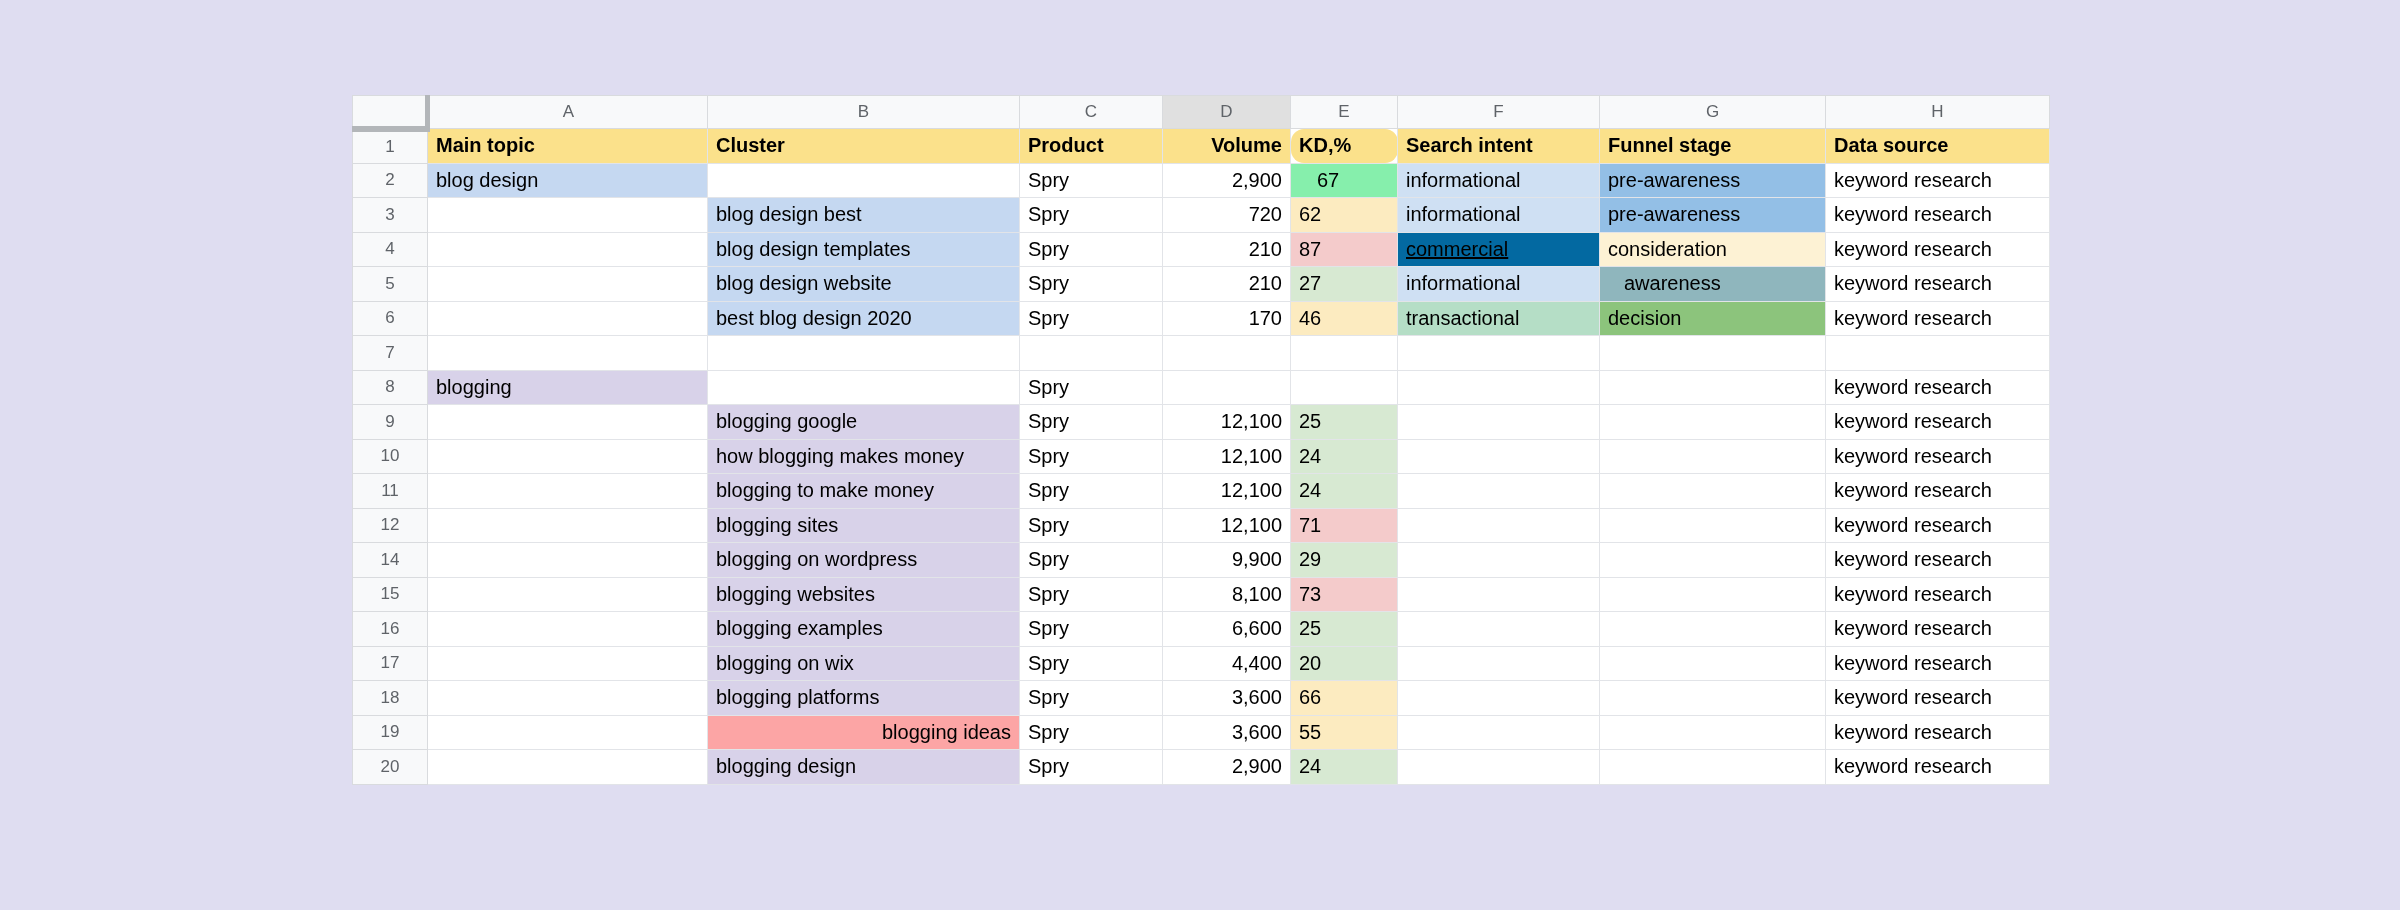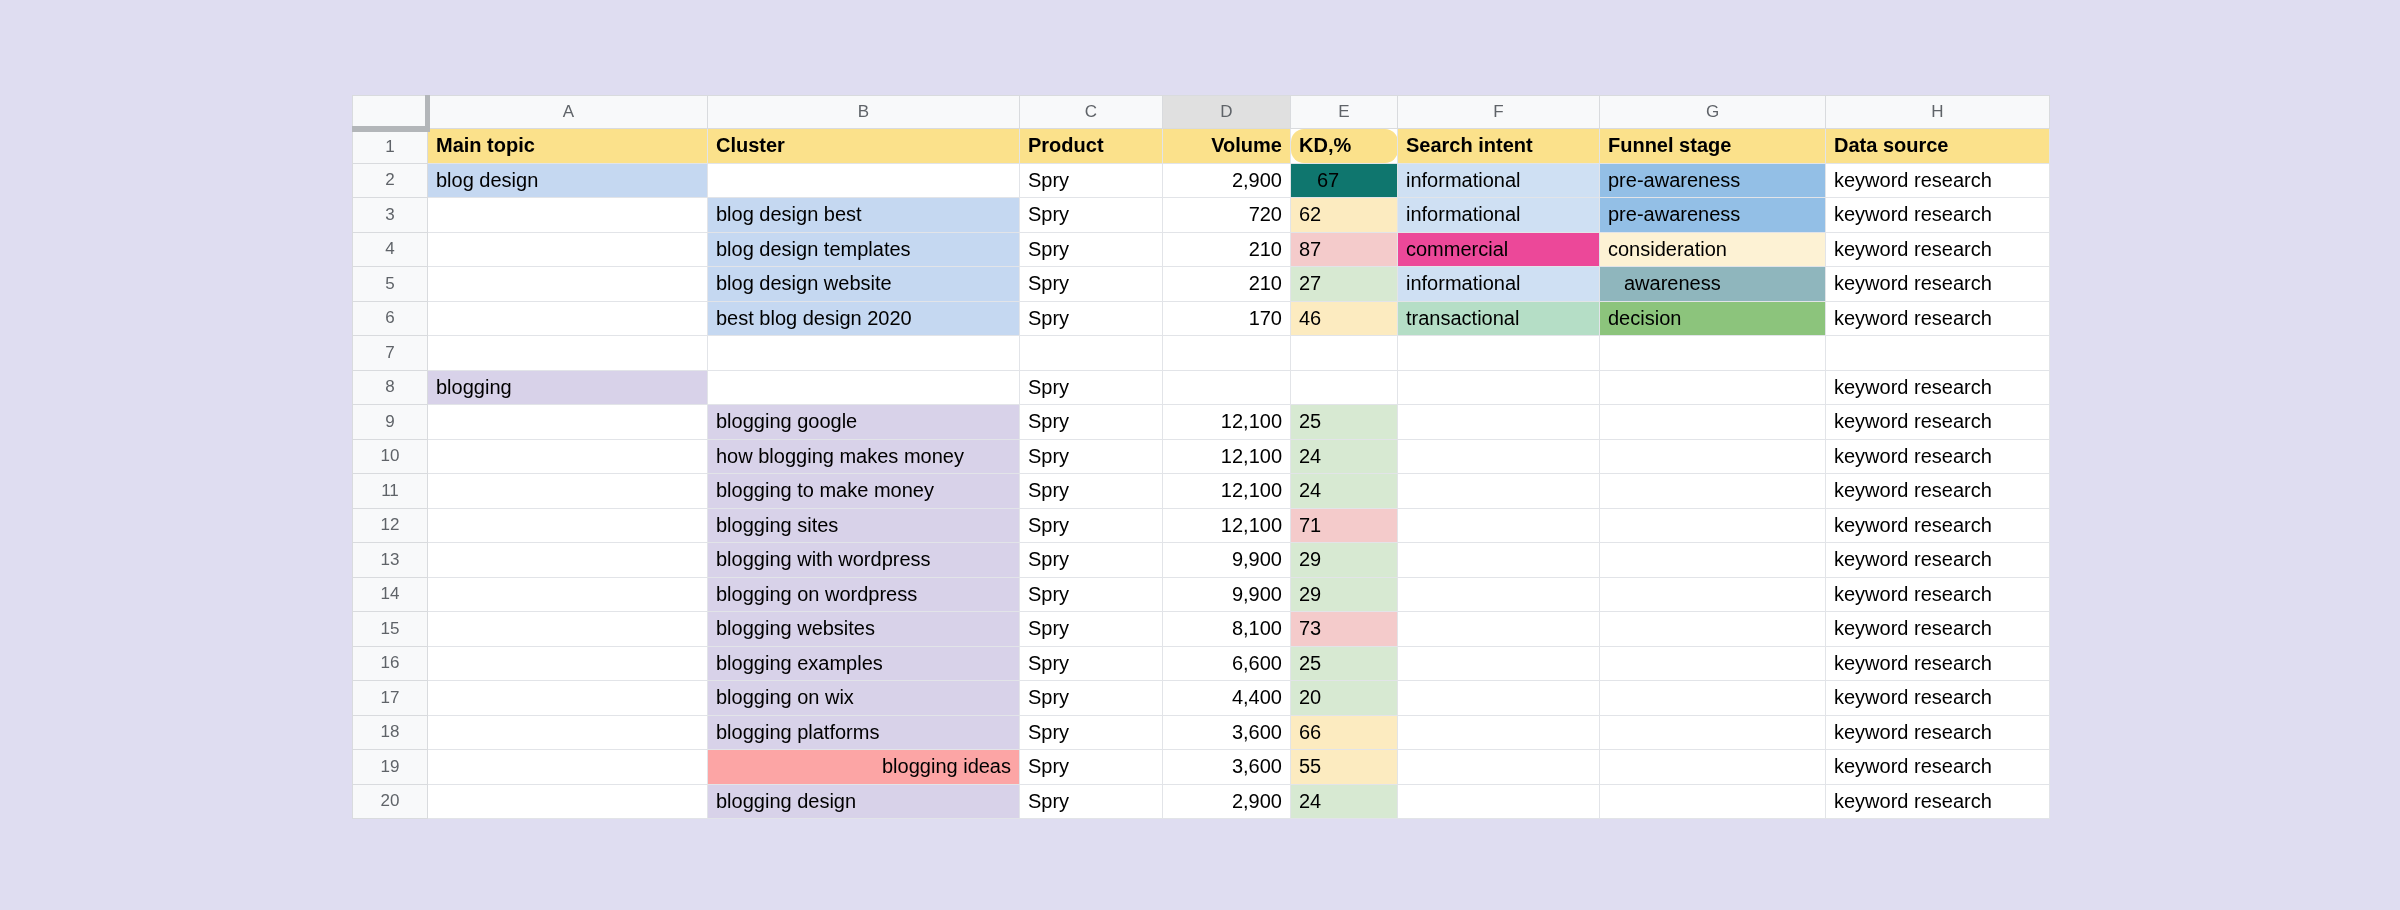--- a/index.html
+++ b/index.html
@@ -85,21 +85,21 @@
             <td class="" style="background: rgb(251, 225, 139);">Search intent</td>
             <td class="" style="background: rgb(251, 225, 139);">Funnel stage</td>
             <td class="" style="background: rgb(251, 225, 139);">Data source</td>
           </tr>
           <tr>
             <th class="hdr">2</th>
             <td class="" style="background: rgb(197, 216, 241);">blog design</td>
             <td class=""></td>
             <td class="al-c">Spry</td>
             <td class="al-r">2,900</td>
-            <td class="al-c" style="background: #0f766e; padding-left: 26px;">67</td>
+            <td class="al-c" style="background: #86efac; padding-left: 26px;">67</td>
             <td class="" style="background: rgb(207, 224, 243);">informational</td>
             <td class="" style="background: rgb(147, 191, 230);">pre-awareness</td>
             <td class="">keyword research</td>
           </tr>
           <tr>
             <th class="hdr">3</th>
             <td class=""></td>
             <td class="" style="background: rgb(197, 216, 241);">blog design best</td>
             <td class="al-c">Spry</td>
             <td class="al-r">720</td>
@@ -108,21 +108,21 @@
             <td class="" style="background: rgb(147, 191, 230);">pre-awareness</td>
             <td class="">keyword research</td>
           </tr>
           <tr>
             <th class="hdr">4</th>
             <td class=""></td>
             <td class="" style="background: rgb(197, 216, 241);">blog design templates</td>
             <td class="al-c">Spry</td>
             <td class="al-r">210</td>
             <td class="al-c" style="background: rgb(244, 203, 203);">87</td>
-            <td class="" style="background: #ec4899;">commercial</td>
+            <td class="" style="background: #0369a1; text-decoration: underline;">commercial</td>
             <td class="" style="background: rgb(253, 242, 212);">consideration</td>
             <td class="">keyword research</td>
           </tr>
           <tr>
             <th class="hdr">5</th>
             <td class=""></td>
             <td class="" style="background: rgb(197, 216, 241);">blog design website</td>
             <td class="al-c">Spry</td>
             <td class="al-r">210</td>
             <td class="al-c" style="background: rgb(215, 233, 210);">27</td>
@@ -196,31 +196,20 @@
             <td class=""></td>
             <td class="">keyword research</td>
           </tr>
           <tr>
             <th class="hdr">12</th>
             <td class=""></td>
             <td class="" style="background: rgb(216, 210, 233);">blogging sites</td>
             <td class="al-c">Spry</td>
             <td class="al-r">12,100</td>
             <td class="al-c" style="background: rgb(244, 203, 203);">71</td>
-            <td class=""></td>
-            <td class=""></td>
-            <td class="">keyword research</td>
-          </tr>
-          <tr>
-            <th class="hdr">13</th>
-            <td class=""></td>
-            <td class="" style="background: rgb(216, 210, 233);">blogging with wordpress</td>
-            <td class="al-c">Spry</td>
-            <td class="al-r">9,900</td>
-            <td class="al-c" style="background: rgb(215, 233, 210);">29</td>
             <td class=""></td>
             <td class=""></td>
             <td class="">keyword research</td>
           </tr>
           <tr>
             <th class="hdr">14</th>
             <td class=""></td>
             <td class="" style="background: rgb(216, 210, 233);">blogging on wordpress</td>
             <td class="al-c">Spry</td>
             <td class="al-r">9,900</td>

